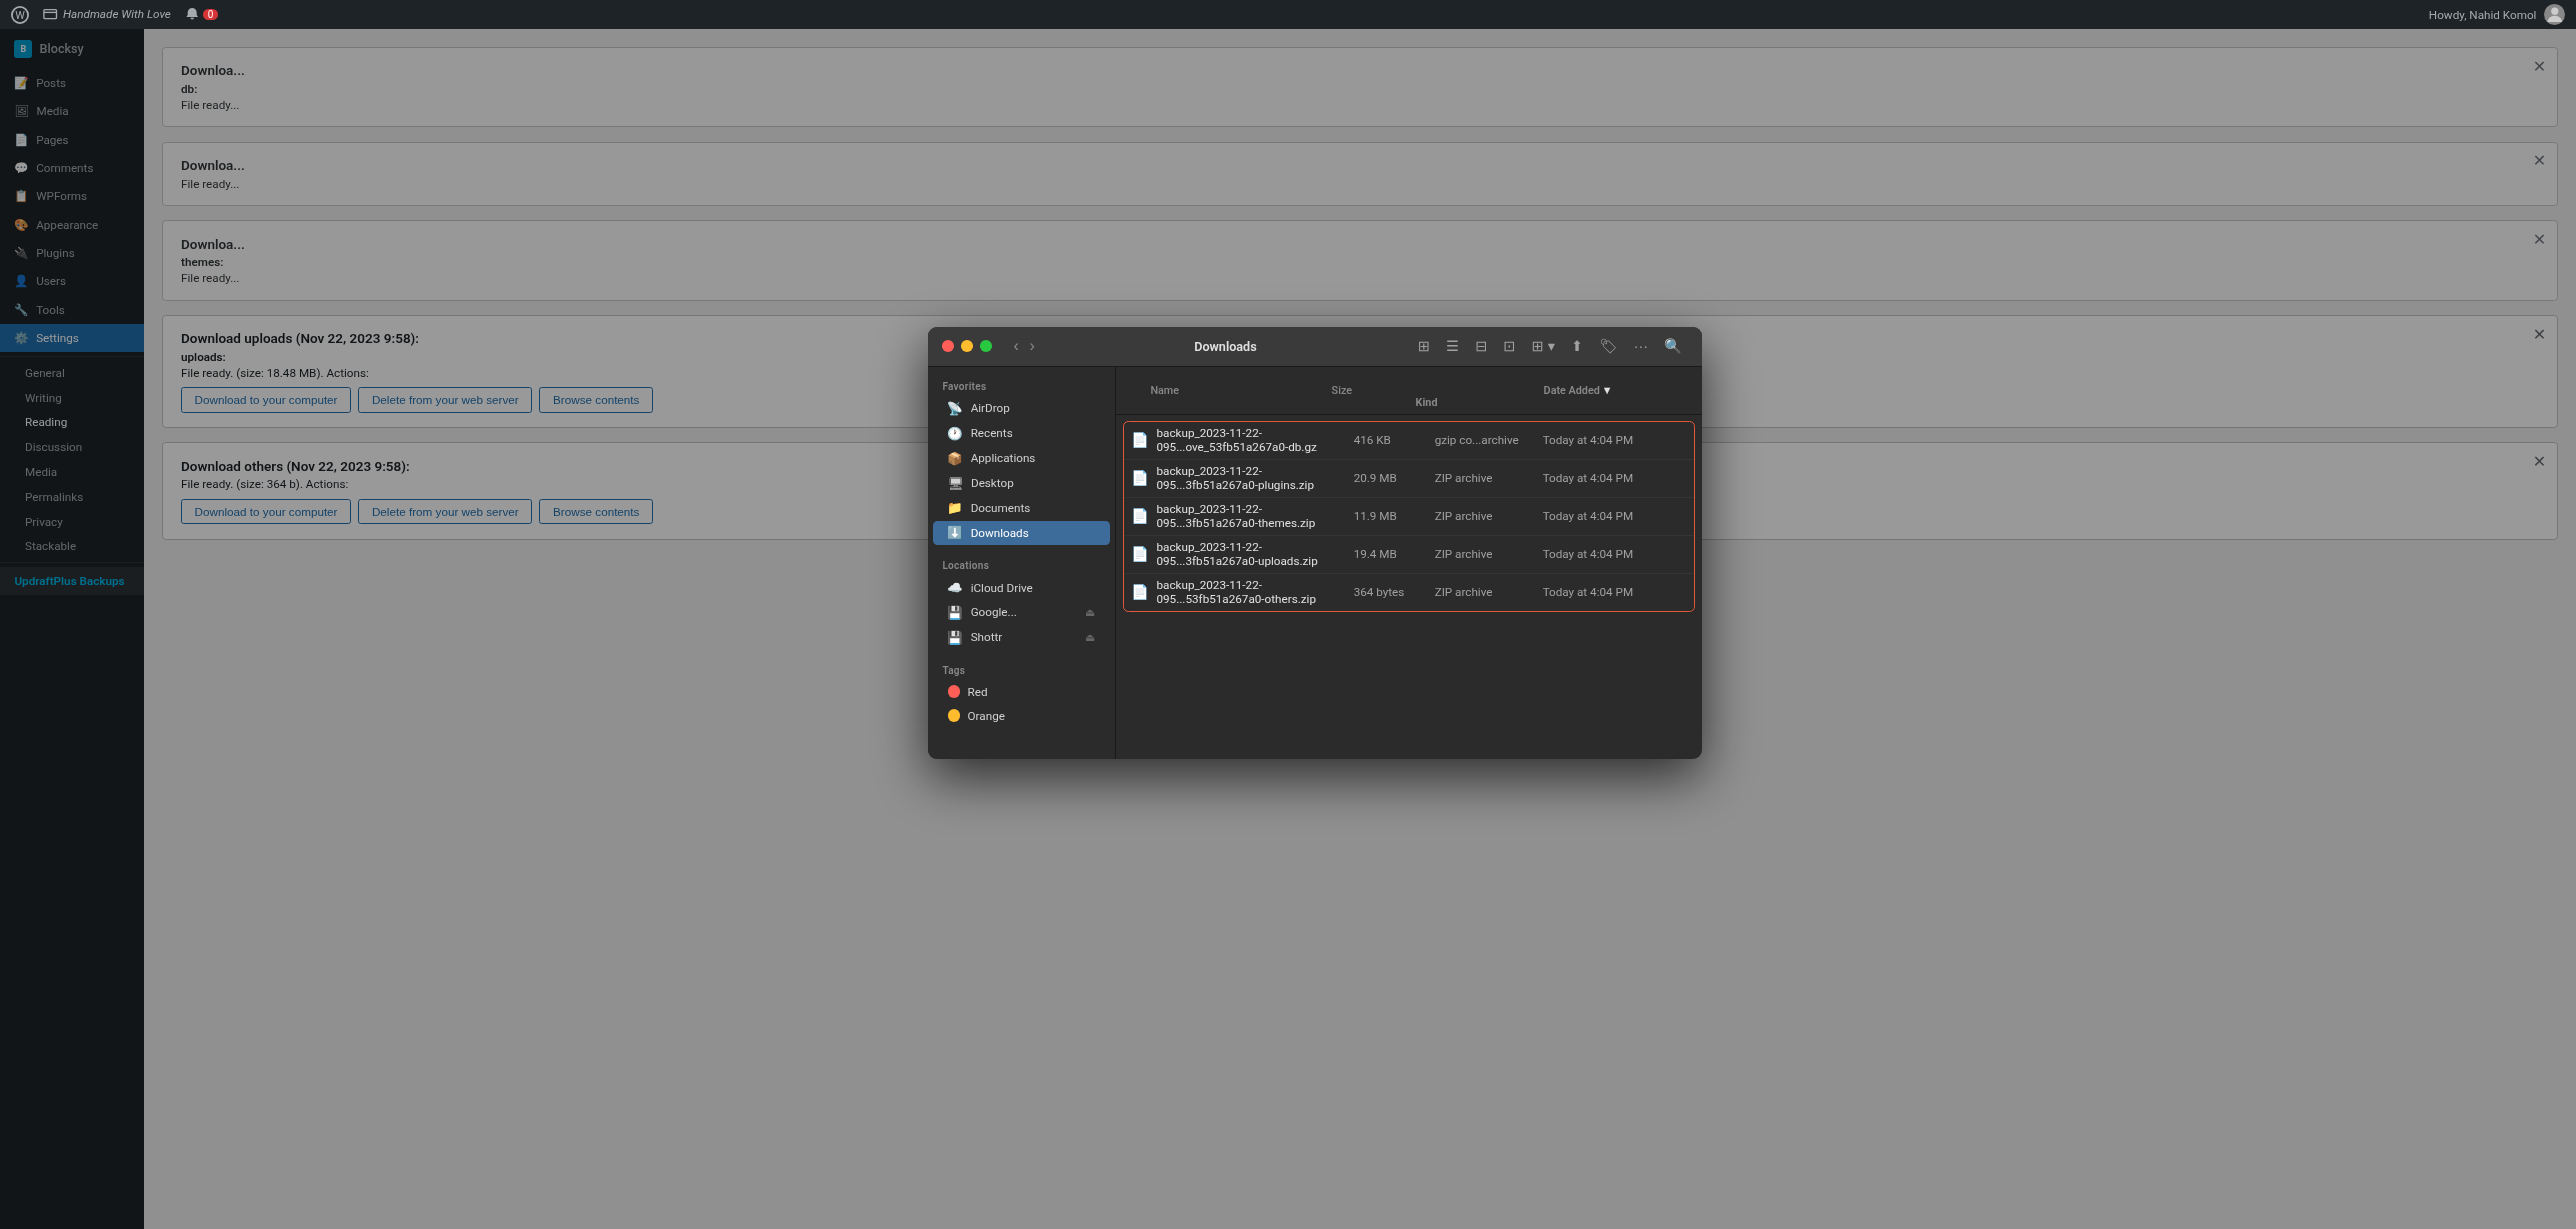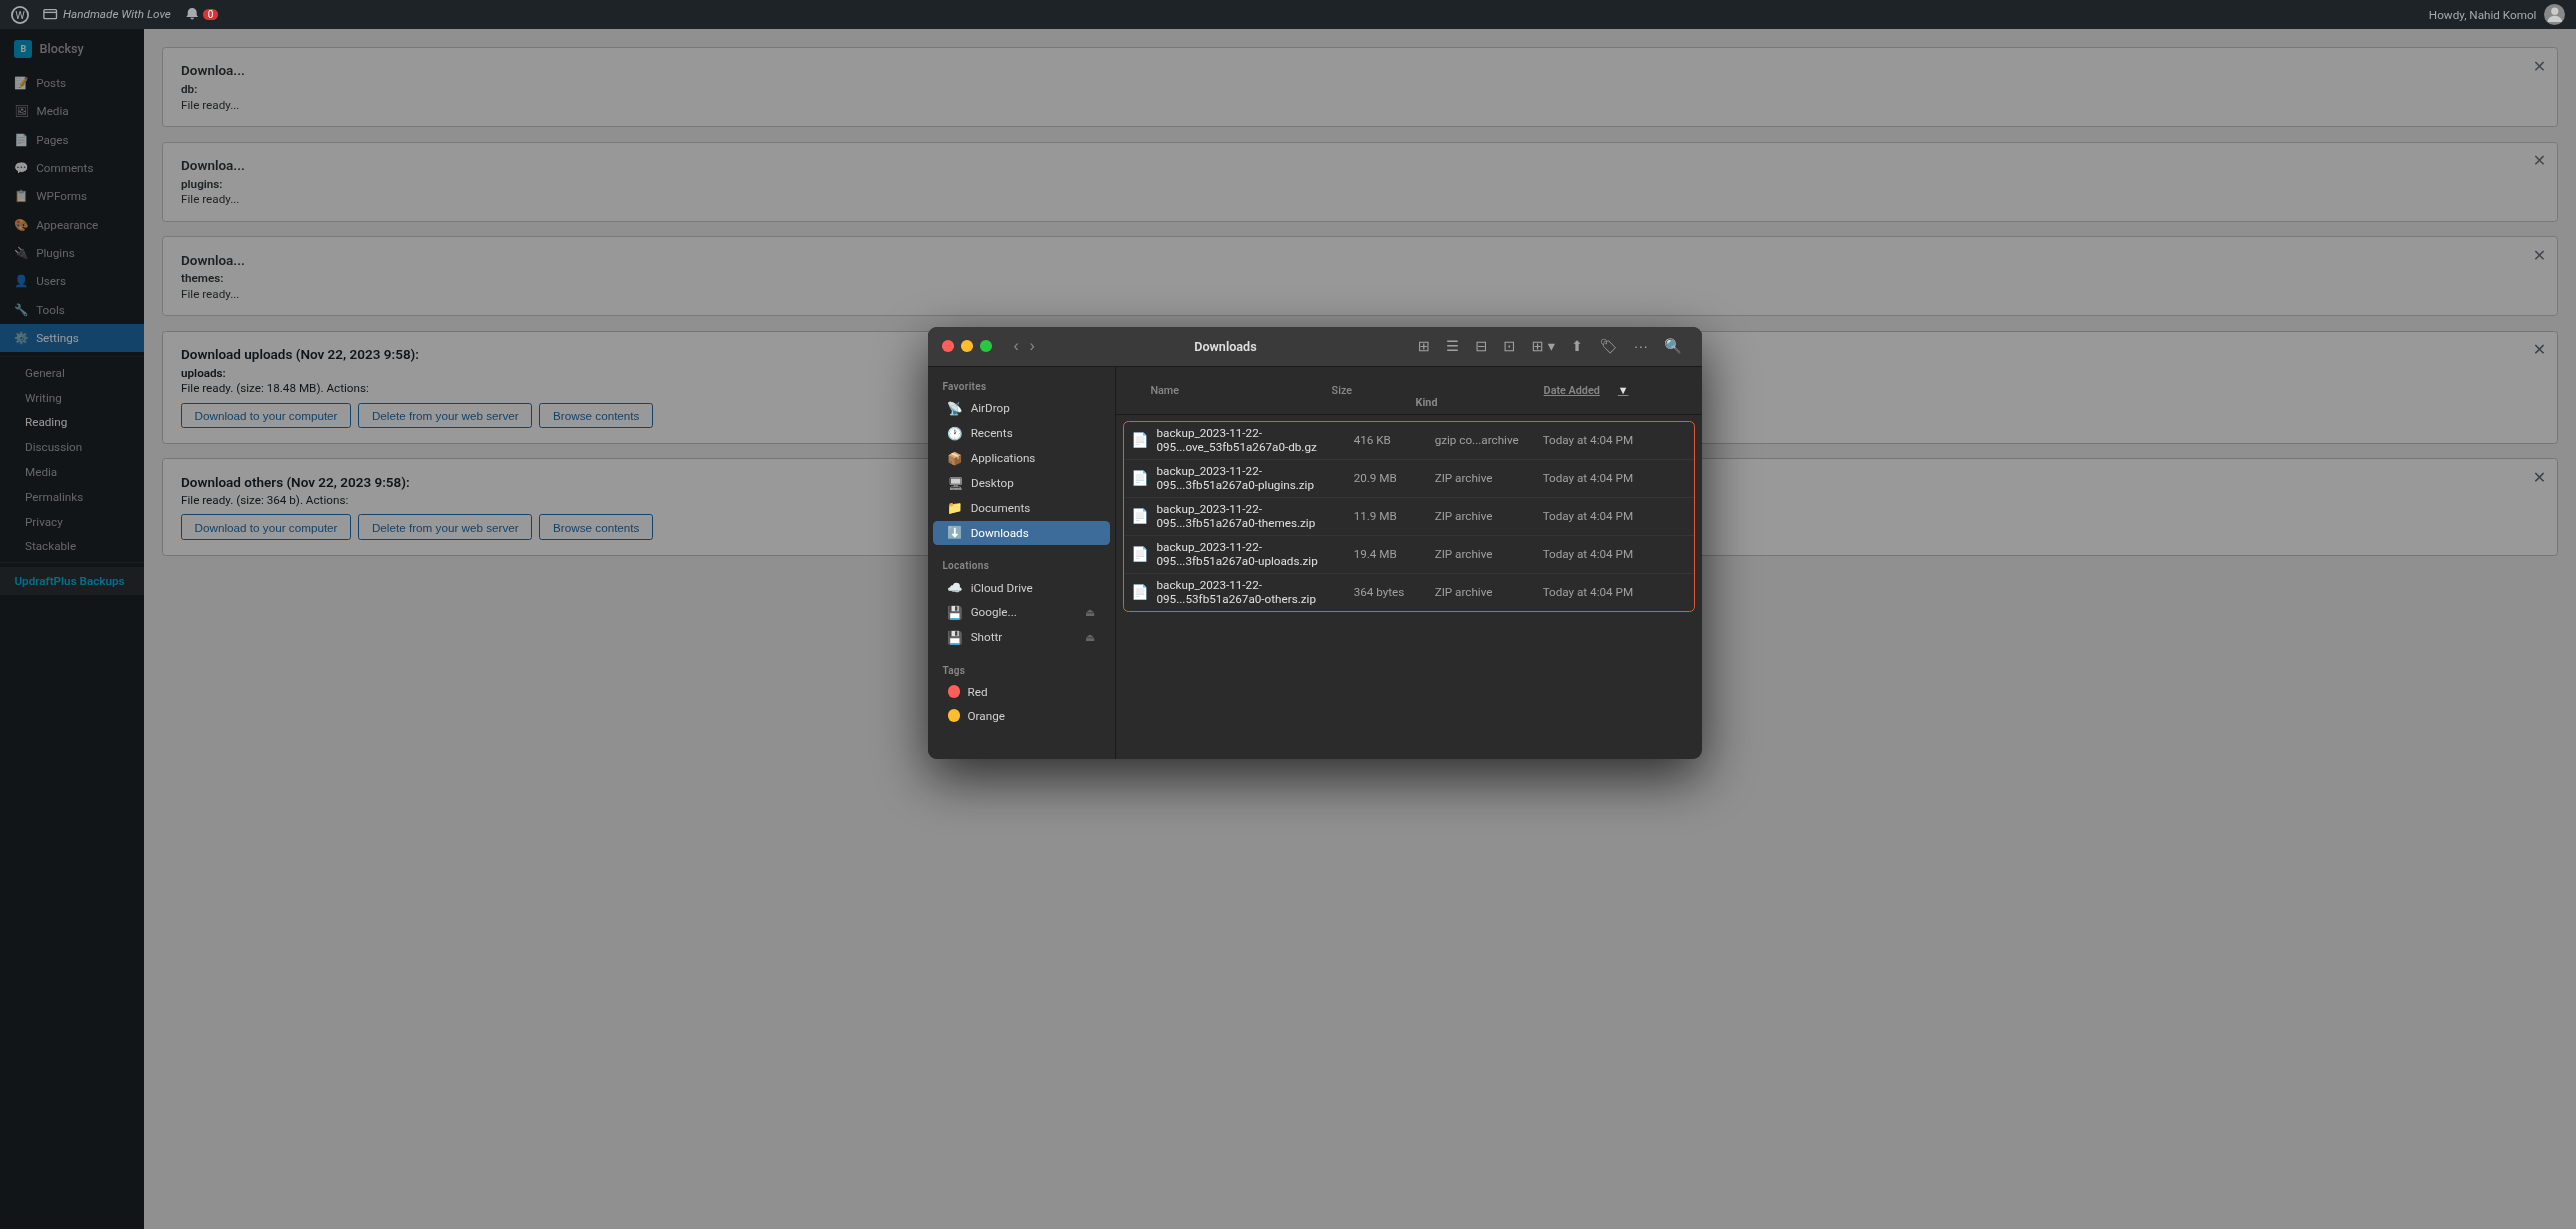--- a/index.html
+++ b/index.html
@@ -217,21 +217,21 @@
       display: flex;
       align-items: center;
       padding: 5.4px 14.4px;
       border-bottom: 0.9px solid #1a1a1a;
       background: #2b2b2b;
       flex-shrink: 0;
     }
     .finder-col-name { flex: 1; font-size: 10.8px; color: #888; font-weight: 500; margin-left: 20px; }
     .finder-col-size { width: 84px; font-size: 10.8px; color: #888; font-weight: 500; }
     .finder-col-kind { width: 128px; font-size: 10.8px; color: #888; font-weight: 700; margin-top: 24px; }
-    .finder-col-date { width: 144px; font-size: 10.8px; color: #888; font-weight: 600; display: flex; align-items: center; gap: 18px; text-decoration: underline; }
+    .finder-col-date { width: 144px; font-size: 10.8px; color: #888; font-weight: 600; display: flex; align-items: center; gap: 2px; }
     .finder-files-list { overflow-y: auto; flex: 1; padding: 5.4px 7.2px; }
     .finder-file-icon { font-size: 14.4px; margin-right: 7.2px; color: #c0c0c0; }
     .finder-file-name { flex: 1; font-size: 11.7px; color: #e0e0e0; }
     .finder-file-size { width: 81px; font-size: 11.7px; color: #a0a0a0; }
     .finder-file-kind { width: 108px; font-size: 11.7px; color: #a0a0a0; }
     .finder-file-date { width: 144px; font-size: 11.7px; color: #a0a0a0; }
 
     
     .finder-files-selected-group {
       border: 1.8px solid #e05a3a;
@@ -350,21 +350,20 @@
   <div class="backup-section" style="opacity:0.9;">
     <button class="close-btn">✕</button>
     <div class="backup-section-title">Downloa...</div>
     <div class="backup-section-label">db:</div>
     <div class="backup-section-text">File ready...</div>
   </div>
 
   <div class="backup-section" style="opacity:0.9;">
     <button class="close-btn">✕</button>
     <div class="backup-section-title">Downloa...</div>
-    <div class="backup-section-label">plugins:</div>
     <div class="backup-section-text">File ready...</div>
   </div>
 
   <div class="backup-section" style="opacity:0.9;">
     <button class="close-btn">✕</button>
     <div class="backup-section-title">Downloa...</div>
     <div class="backup-section-label">themes:</div>
     <div class="backup-section-text">File ready...</div>
   </div>
 

